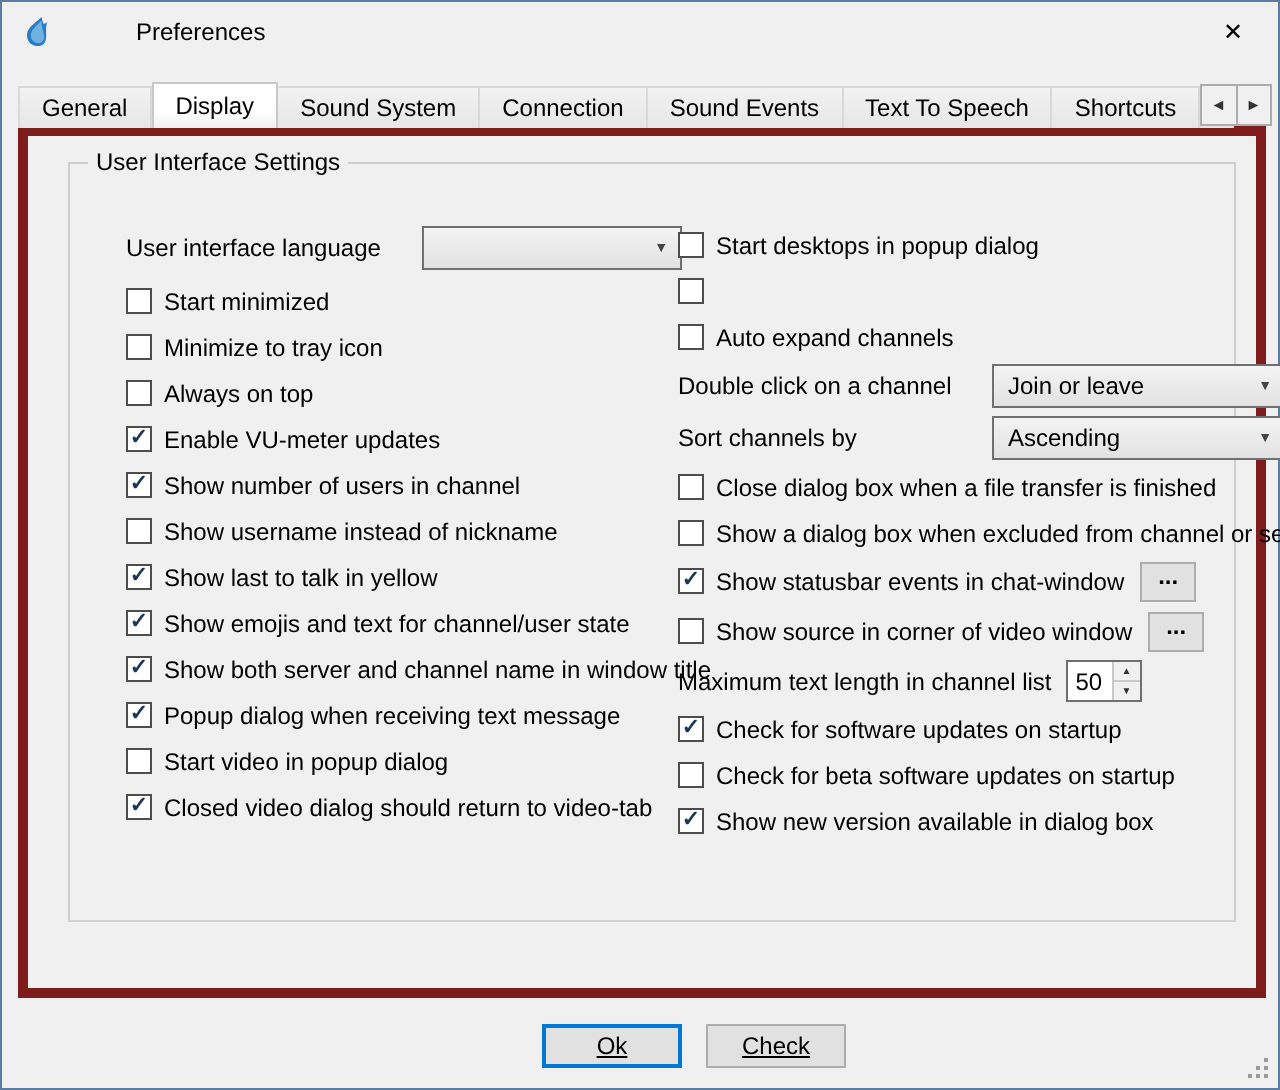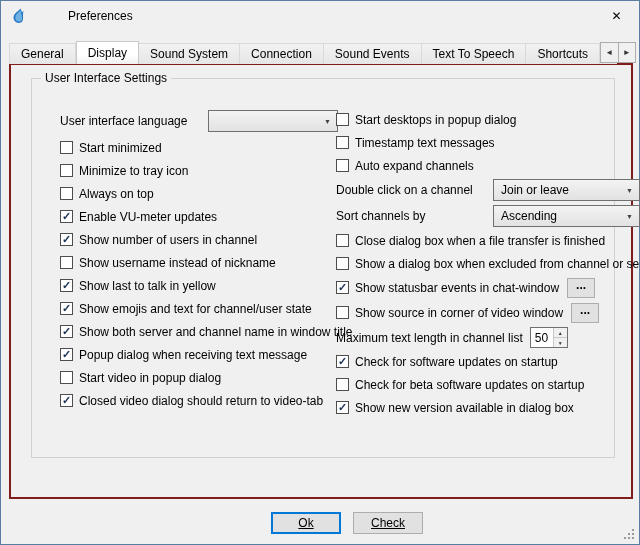--- a/index.html
+++ b/index.html
@@ -53,21 +53,21 @@
   }
   .tab-spinner .spin-btn {
     flex: 1; border: 1px solid #adadad; background: #f0f0f0;
     display: flex; align-items: center; justify-content: center;
     font-size: 8px; color: #333;
   }
   .tab-spinner .spin-btn + .spin-btn { border-left: none; }
   
   .pane {
     position: absolute; top: 62px; left: 8px; width: 624px; height: 436px;
-    border: 2px solid #7f1d1d; background: #f0f0f0; z-index: 2;
+    border: 5px solid #7f1d1d; background: #f0f0f0; z-index: 2;
   }
   .groupbox {
     position: absolute; left: 20px; top: 13px; width: 584px; height: 380px;
     border: 1px solid #d0d0d0;
   }
   .group-title {
     position: absolute; top: -8px; left: 9px;
     background: #f0f0f0; padding: 0 4px;
   }
   
@@ -250,21 +250,20 @@
         </div>
       </div>
 
       <div class="col-right">
         <div class="row">
           <span class="checkbox"></span>
           <span class="cb-label">Start desktops in popup dialog</span>
         </div>
         <div class="row">
           <span class="checkbox"></span>
-          <span class="cb-label">Timestamp text messages</span>
         </div>
         <div class="row">
           <span class="checkbox"></span>
           <span class="cb-label">Auto expand channels</span>
         </div>
 
         <div class="row tall">
           <span class="lbl">Double click on a channel</span>
           <div class="combo combo-right">
             <span class="combo-val">Join or leave</span>

